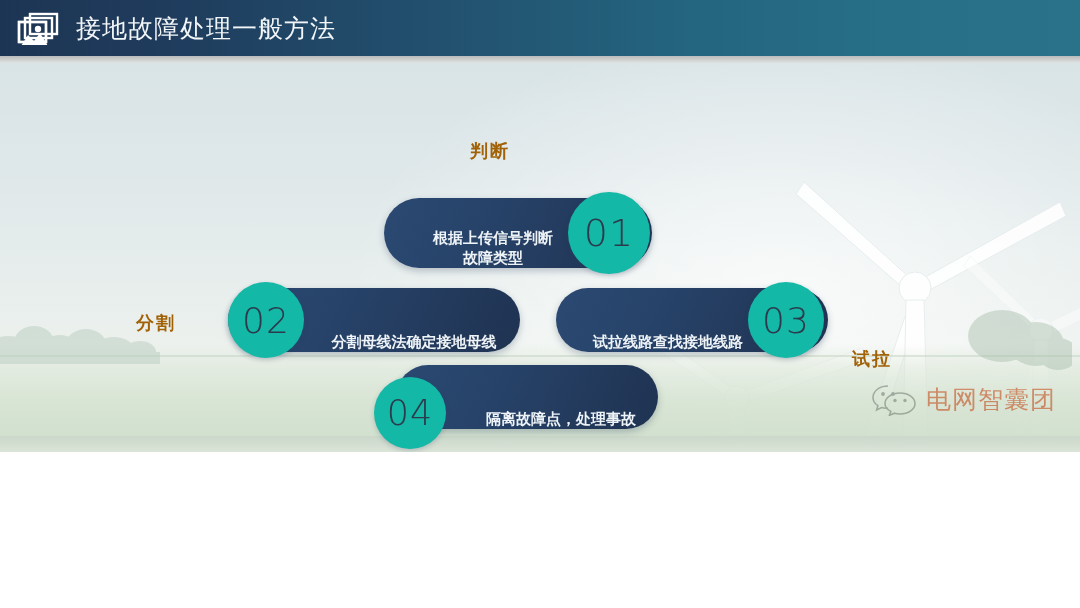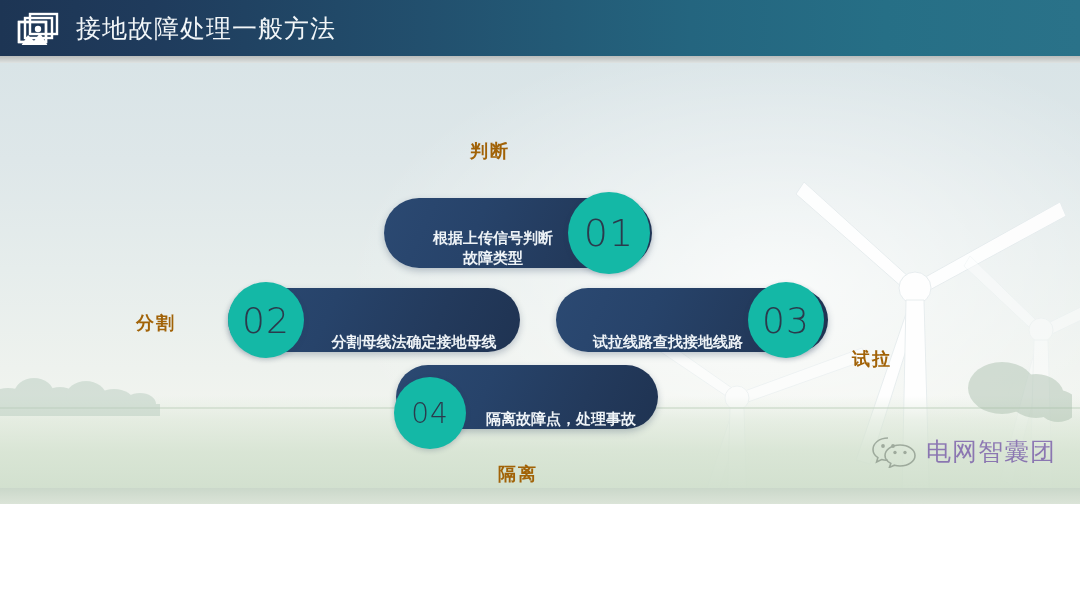--- a/index.html
+++ b/index.html
@@ -8,21 +8,21 @@
     padding: 0;
     background: #ffffff;
   }
   body {
     font-family: "Liberation Serif", "DejaVu Serif", serif;
   }
 
   #slide {
     position: relative;
     width: 1080px;
-    height: 504px;
+    height: 452px;
     overflow: hidden;
     background: #dfe7e8;
   }
 
   
   .bg-sky {
     position: absolute;
     left: 0; top: 62px;
     width: 1080px; height: 546px;
     background:
@@ -202,23 +202,23 @@
   }
 
   
   .pill-04 { left: 396px; top: 365px; width: 262px; height: 64px; }
   .pill-04 .pill-text {
     font-size: 15px;
     width: 186px;
     margin-left: 72px;
   }
   .num-04 {
-    left: 394px; top: 377px;
+    left: 374px; top: 377px;
     width: 72px; height: 72px;
-    font-size: 28px;
+    font-size: 35px;
   }
 
   
   .stage-label {
     position: absolute;
     color: #a16207;
     font-family: "DejaVu Sans", "Liberation Sans", sans-serif;
     font-weight: 700;
     font-size: 18px;
     letter-spacing: 2px;
@@ -233,21 +233,21 @@
   .watermark {
     position: absolute;
     right: 24px; bottom: 36px;
     display: flex;
     align-items: center;
     opacity: 0.55;
   }
   .wm-logo { width: 44px; height: 34px; margin-right: 10px; }
   .wm-logo svg { display: block; }
   .wm-text {
-    color: #4c1d95;
+    color: #c2410c;
     font-family: "DejaVu Sans", "Liberation Sans", sans-serif;
     font-size: 25px;
     letter-spacing: 1px;
     white-space: nowrap;
   }
 </style>
 </head>
 <body>
 
 <div id="slide">

